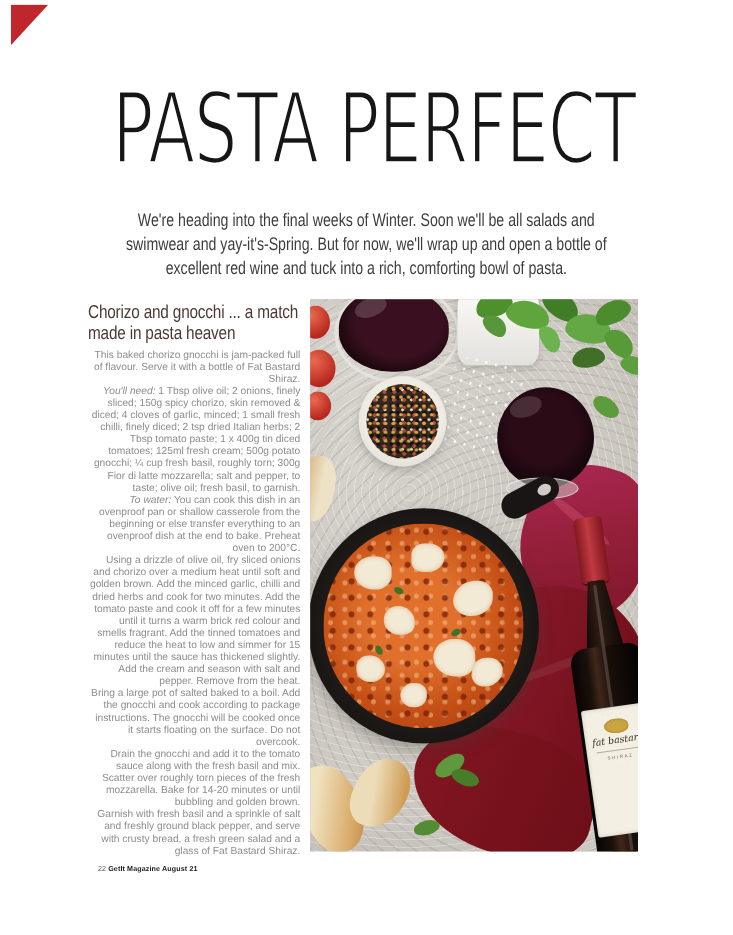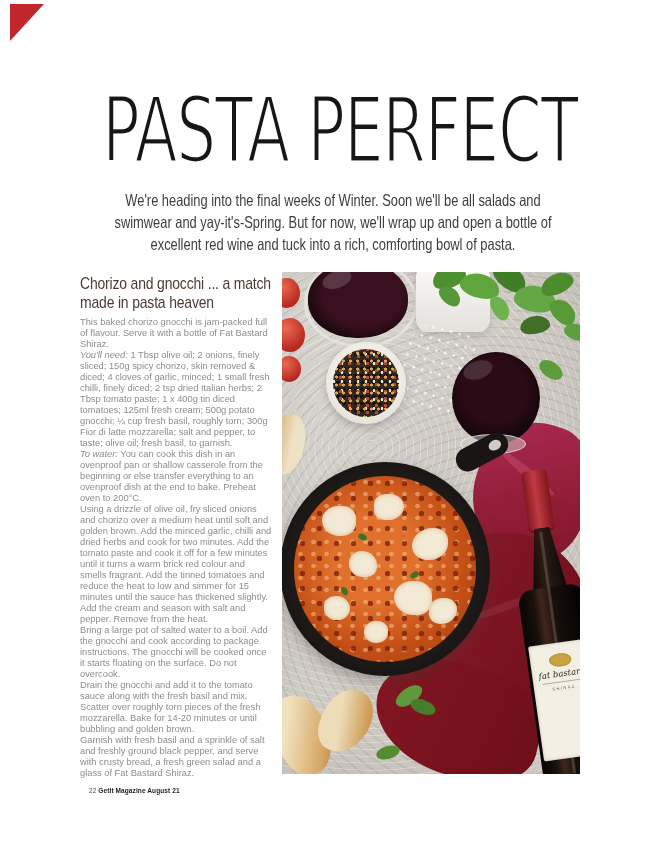--- a/index.html
+++ b/index.html
@@ -4,36 +4,36 @@
 <style>
   html,body{margin:0;padding:0;background:#ffffff;}
   .page{position:relative;width:666px;height:850px;background:#fff;overflow:hidden;
         font-family:"Liberation Sans",sans-serif;margin:0 auto;}
 
   
   .corner-triangle{position:absolute;left:10px;top:4px;width:34px;height:37px;
     background:#c0272d;clip-path:polygon(0 0,100% 0,0 100%);}
 
   
-  .title-wrap{position:absolute;top:86px;left:0;right:0;text-align:center;}
+  .title-wrap{position:absolute;top:73px;left:0;right:0;text-align:center;}
   .title{display:inline-block;font-family:"DejaVu Sans",sans-serif;font-size:90px;line-height:1;
     letter-spacing:-2px;color:#161616;white-space:nowrap;transform:scaleX(.70);transform-origin:50% 50%;
     -webkit-text-stroke:3.2px #ffffff;}
 
   
   .intro-wrap{position:absolute;top:190px;left:0;right:0;display:flex;justify-content:center;}
   .intro{width:562px;transform:scaleX(.78);transform-origin:50% 0;text-align:center;
     font-size:16.5px;line-height:21.8px;color:#3d3d3d;letter-spacing:0;}
 
   
   .column{position:absolute;left:80px;top:274px;width:193px;}
   .article-heading{width:236px;transform:scaleX(.82);transform-origin:0 0;
     font-size:17px;line-height:19px;color:#4b3a33;letter-spacing:-.2px;margin:0 0 4px 0;font-weight:400;}
   .article-body{margin-top:5px;font-size:9.3px;line-height:11px;color:#8e8d8b;}
-  .article-body p{margin:0;}
+  .article-body p{margin:0;text-align:right;}
   .article-body em{font-style:italic;}
 
   
   .footer{position:absolute;left:89px;top:787px;font-size:6.5px;color:#4a4a4a;letter-spacing:.1px;}
   .footer b{color:#1d1d1d;}
 
   
   .photo{position:absolute;left:282px;top:272px;width:298px;height:502px;overflow:hidden;
     background-color:#d3cfc9;
     background-image:
@@ -183,21 +183,21 @@
     <div class="intro">We're heading into the final weeks of Winter. Soon we'll be all salads and swimwear and yay-it's-Spring. But for now, we'll wrap up and open a bottle of excellent red wine and tuck into a rich, comforting bowl of pasta.</div>
   </div>
 
   <div class="column">
     <h2 class="article-heading" style="color: rgb(75, 58, 51);">Chorizo and gnocchi ... a match made in pasta heaven</h2>
     <div class="article-body">
         <p>This baked chorizo gnocchi is jam-packed full of flavour. Serve it with a bottle of Fat Bastard Shiraz.</p>
         <p><em>You'll need:</em> 1 Tbsp olive oil; 2 onions, finely sliced; 150g spicy chorizo, skin removed &amp; diced; 4 cloves of garlic, minced; 1 small fresh chilli, finely diced; 2 tsp dried Italian herbs; 2 Tbsp tomato paste; 1 x 400g tin diced tomatoes; 125ml fresh cream; 500g potato gnocchi; ¼ cup fresh basil, roughly torn; 300g Fior di latte mozzarella; salt and pepper, to taste; olive oil; fresh basil, to garnish.</p>
         <p><em>To water:</em> You can cook this dish in an ovenproof pan or shallow casserole from the beginning or else transfer everything to an ovenproof dish at the end to bake. Preheat oven to 200°C.</p>
         <p>Using a drizzle of olive oil, fry sliced onions and chorizo over a medium heat until soft and golden brown. Add the minced garlic, chilli and dried herbs and cook for two minutes. Add the tomato paste and cook it off for a few minutes until it turns a warm brick red colour and smells fragrant. Add the tinned tomatoes and reduce the heat to low and simmer for 15 minutes until the sauce has thickened slightly. Add the cream and season with salt and pepper. Remove from the heat.</p>
-        <p>Bring a large pot of salted water to a boil. Add the gnocchi and cook according to package instructions. The gnocchi will be cooked once it starts floating on the surface. Do not overcook.</p>
+        <p>Bring a large pot of salted baked to a boil. Add the gnocchi and cook according to package instructions. The gnocchi will be cooked once it starts floating on the surface. Do not overcook.</p>
         <p>Drain the gnocchi and add it to the tomato sauce along with the fresh basil and mix. Scatter over roughly torn pieces of the fresh mozzarella. Bake for 14-20 minutes or until bubbling and golden brown.</p>
         <p>Garnish with fresh basil and a sprinkle of salt and freshly ground black pepper, and serve with crusty bread, a fresh green salad and a glass of Fat Bastard Shiraz.</p>
       </div>
   </div>
 
   <div class="photo">
     <div class="tomato t1"></div>
     <div class="tomato t2"></div>
     <div class="tomato t3"></div>
     <div class="bread-sliver"></div>

